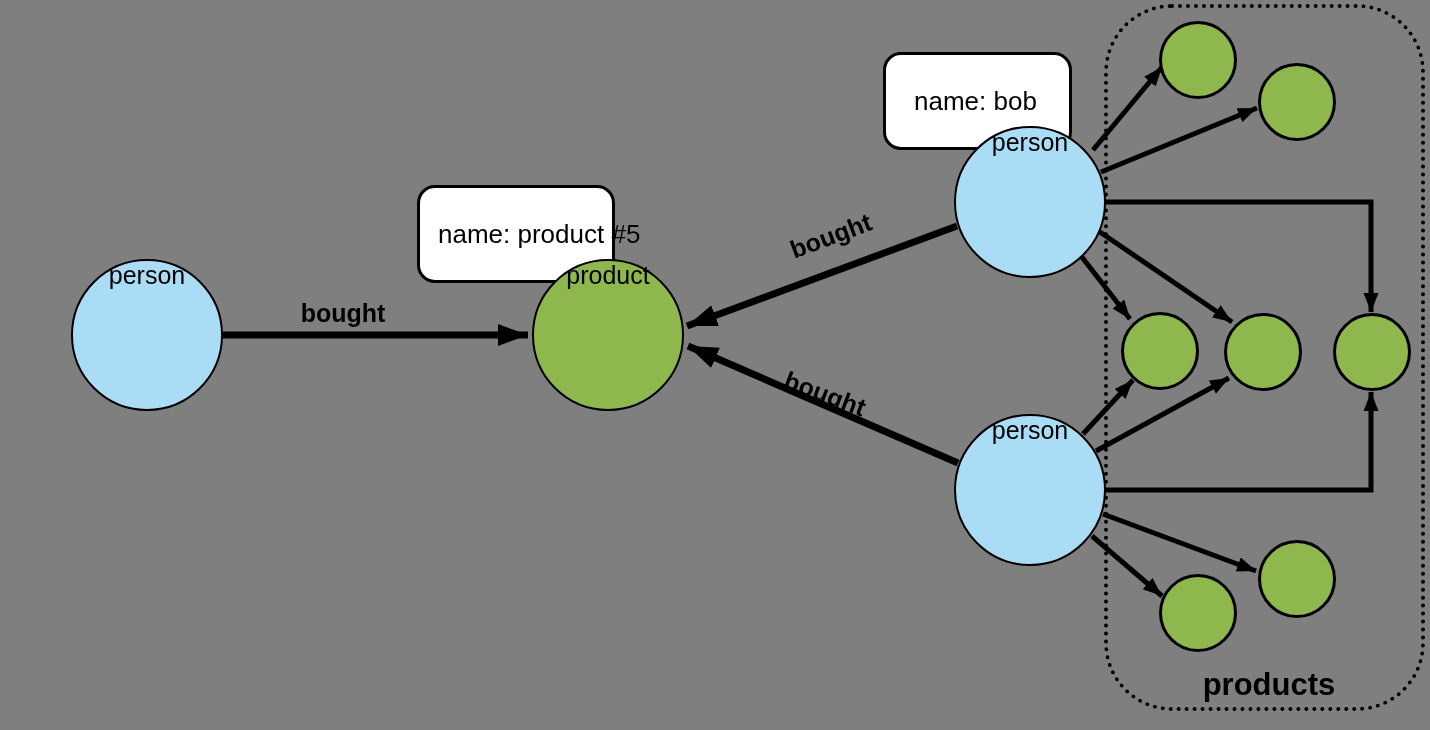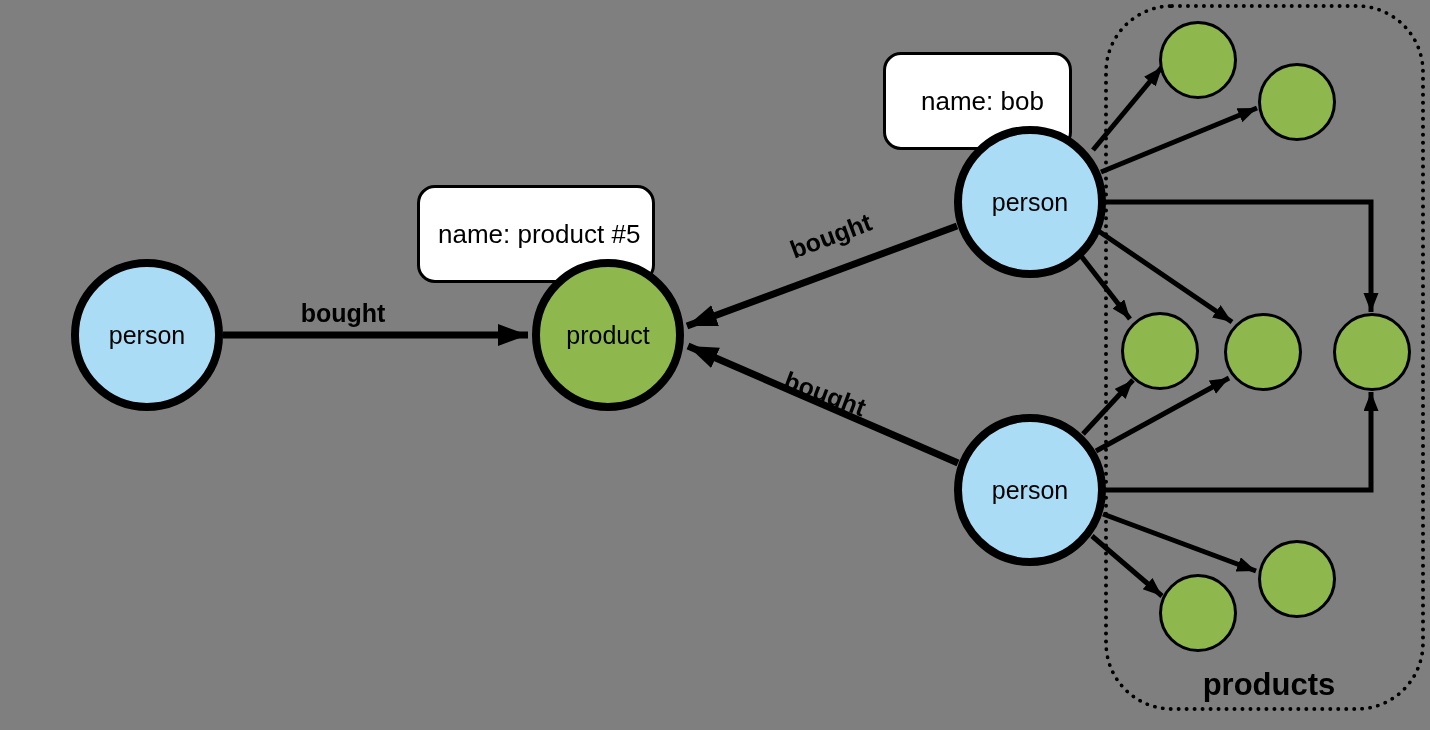--- a/index.html
+++ b/index.html
@@ -38,25 +38,24 @@
     display: flex;
     align-items: center;
     font-size: 26px;
     color: #000000;
     white-space: nowrap;
   }
 
   .node {
     position: absolute;
     width: 152px; height: 152px;
-    border: 8px solid #000000;
+    border: 2px solid #000000;
     border-radius: 50%;
     box-sizing: border-box;
     display: flex;
-    align-items: center;
     justify-content: center;
     font-size: 25px;
     color: #000000;
   }
   .node.person  { background: #ABDCF5; }
   .node.product { background: #8EB74D; }
 
   .mini-node {
     position: absolute;
     width: 78px; height: 78px;
@@ -114,25 +113,25 @@
     <polyline points="1105,202 1371,202 1371,312" fill="none" stroke="#000" stroke-width="5" marker-end="url(#arrowSmall)"></polyline>
 
     <line x1="1083" y1="434" x2="1133" y2="380" stroke="#000" stroke-width="5" marker-end="url(#arrowSmall)"></line>
     <line x1="1096" y1="451" x2="1229" y2="378" stroke="#000" stroke-width="5" marker-end="url(#arrowSmall)"></line>
     <polyline points="1105,490 1371,490 1371,392" fill="none" stroke="#000" stroke-width="5" marker-end="url(#arrowSmall)"></polyline>
     <line x1="1103" y1="514" x2="1256" y2="571" stroke="#000" stroke-width="5" marker-end="url(#arrowSmall)"></line>
     <line x1="1092" y1="536" x2="1162" y2="596" stroke="#000" stroke-width="5" marker-end="url(#arrowSmall)"></line>
   </svg>
 
 
-  <div class="name-box" style="left:417px; top:185px; width:238px; height:98px; padding-left:18px;">
+  <div class="name-box" style="left:417px; top:185px; width:198px; height:98px; padding-left:18px;">
     <span>name: product #5</span>
   </div>
 
-  <div class="name-box" style="left:883px; top:52px; width:189px; height:98px; padding-left:35px;">
+  <div class="name-box" style="left:883px; top:52px; width:189px; height:98px; padding-left:28px;">
     <span>name: bob</span>
   </div>
 
 
   <div class="node person" style="left:71px; top:259px;">
     <span>person</span>
   </div>
 
   <div class="node product" style="left:532px; top:259px;">
     <span>product</span>

